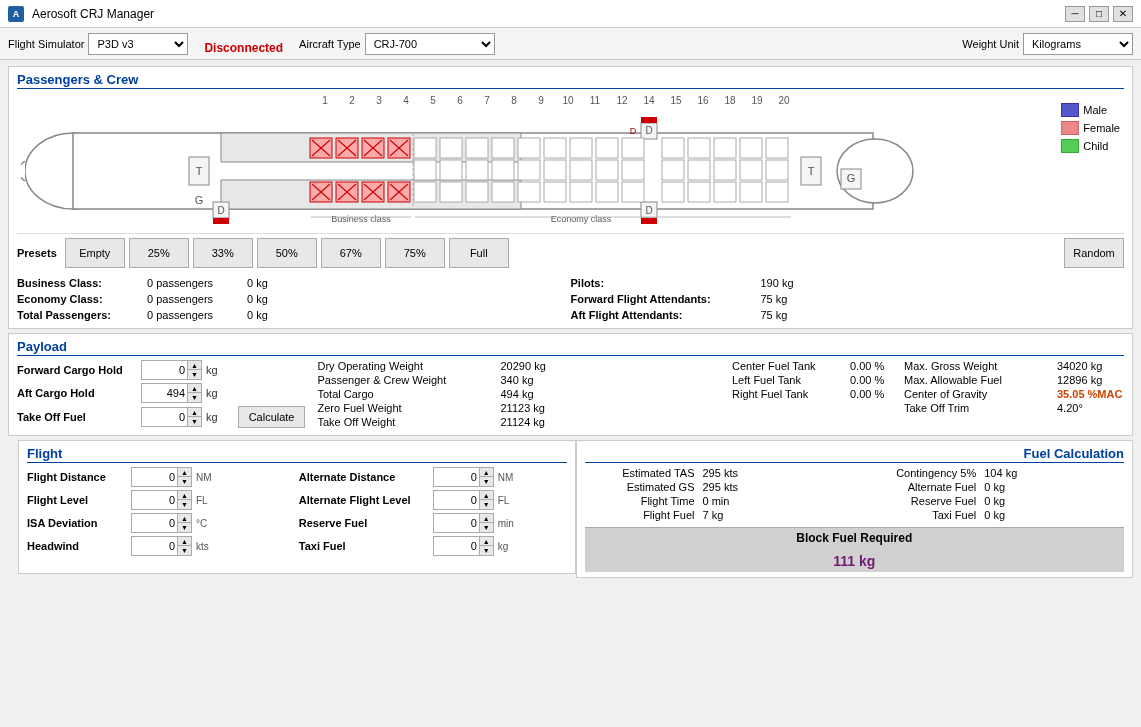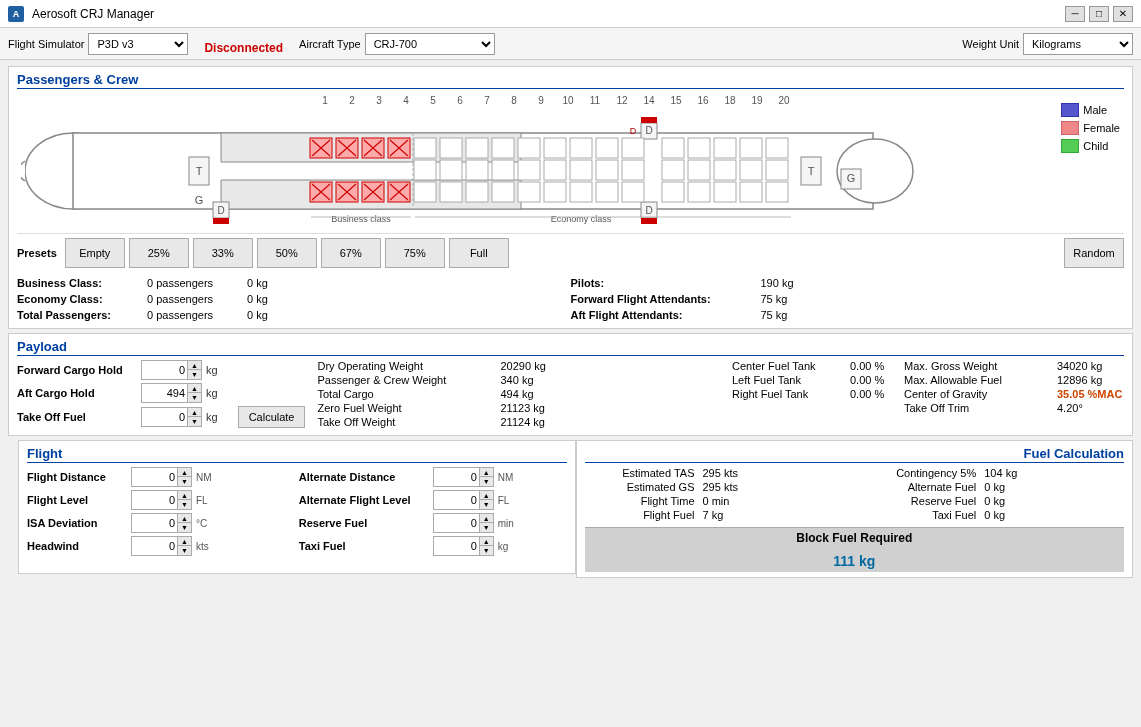--- a/index.html
+++ b/index.html
@@ -567,19 +567,19 @@
           </div>
           <div class="data-row">
             <span style="min-width:120px;font-size:11px">Taxi Fuel</span>
             <span style="font-size:11px">0 kg</span>
           </div>
         </div>
       </div>
 
       <div style="background:#d0d0d0;border-top:1px solid #aaa;margin-top:4px;padding:3px 8px;display:flex;align-items:center;justify-content:flex-end;gap:8px;flex-direction:column;">
         <span style="font-size:12px;font-weight:bold;">Block Fuel Required</span>
-        <span style="color:#0369a1;font-size:14px;font-weight:bold;">111 kg</span>
+        <span style="color:#701a75;font-size:14px;font-weight:bold;">111 kg</span>
       </div>
     </div>
 
   </div>
 
 </div>
 
 </body></html>

